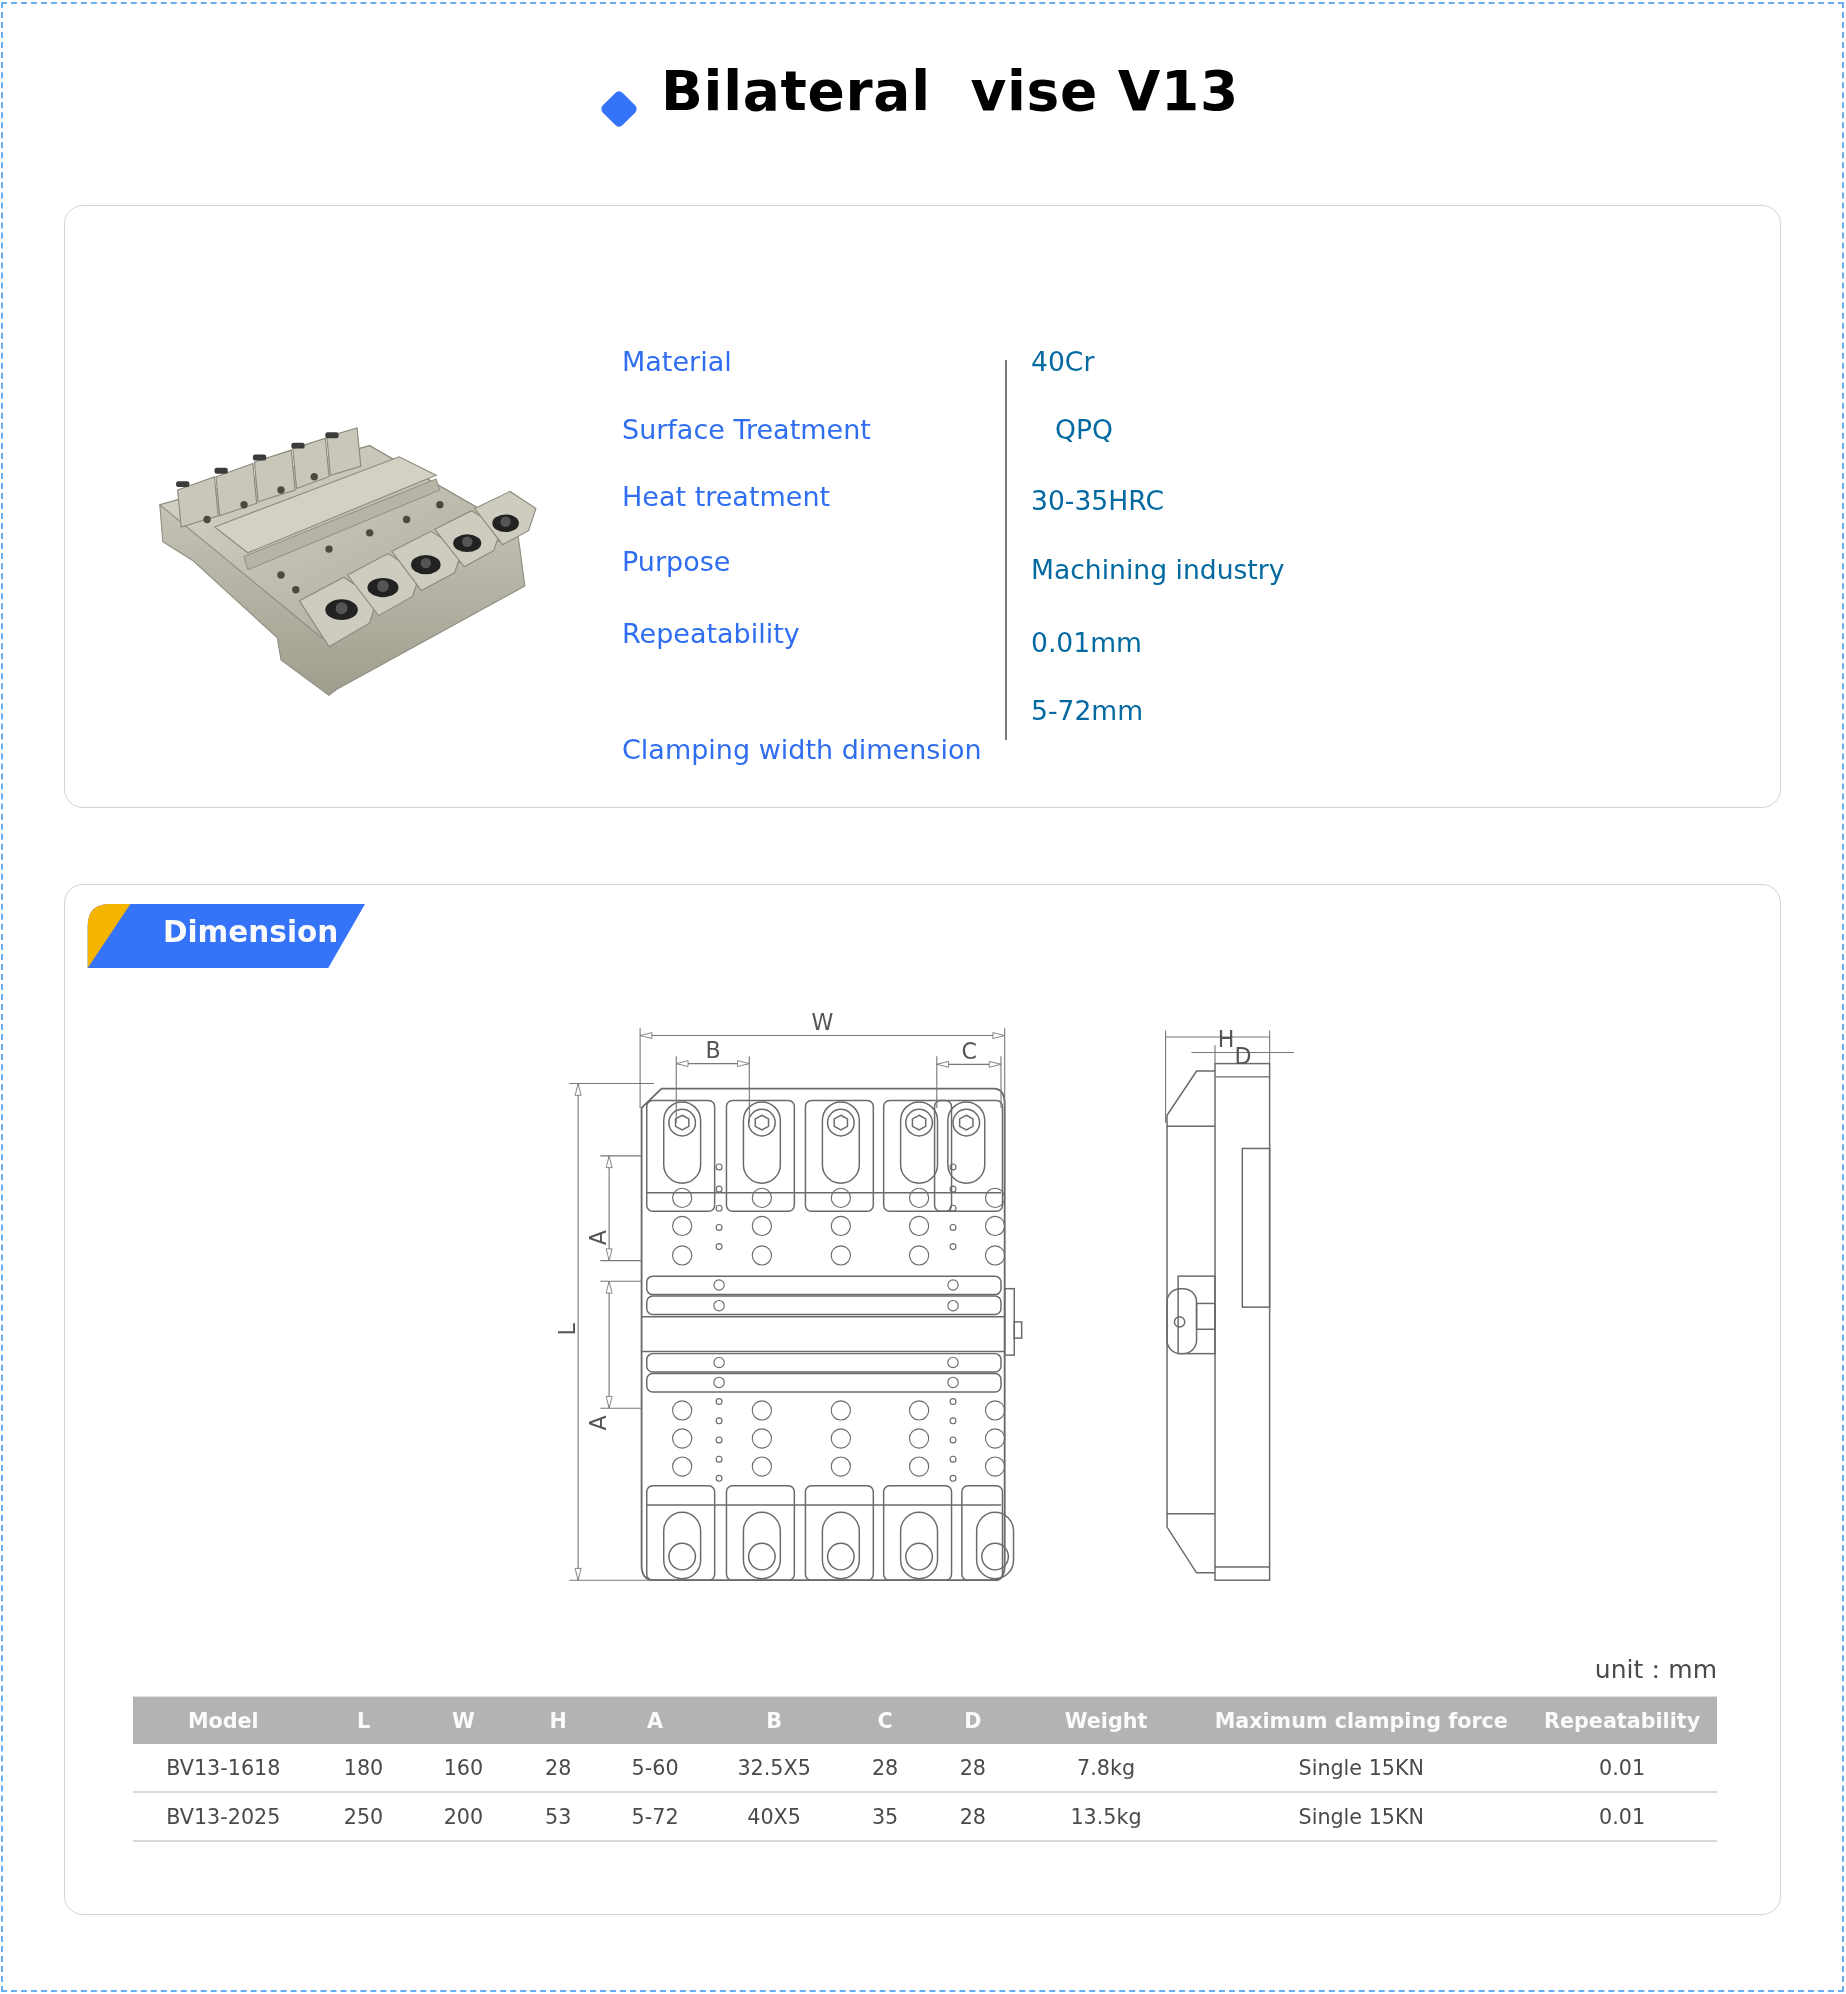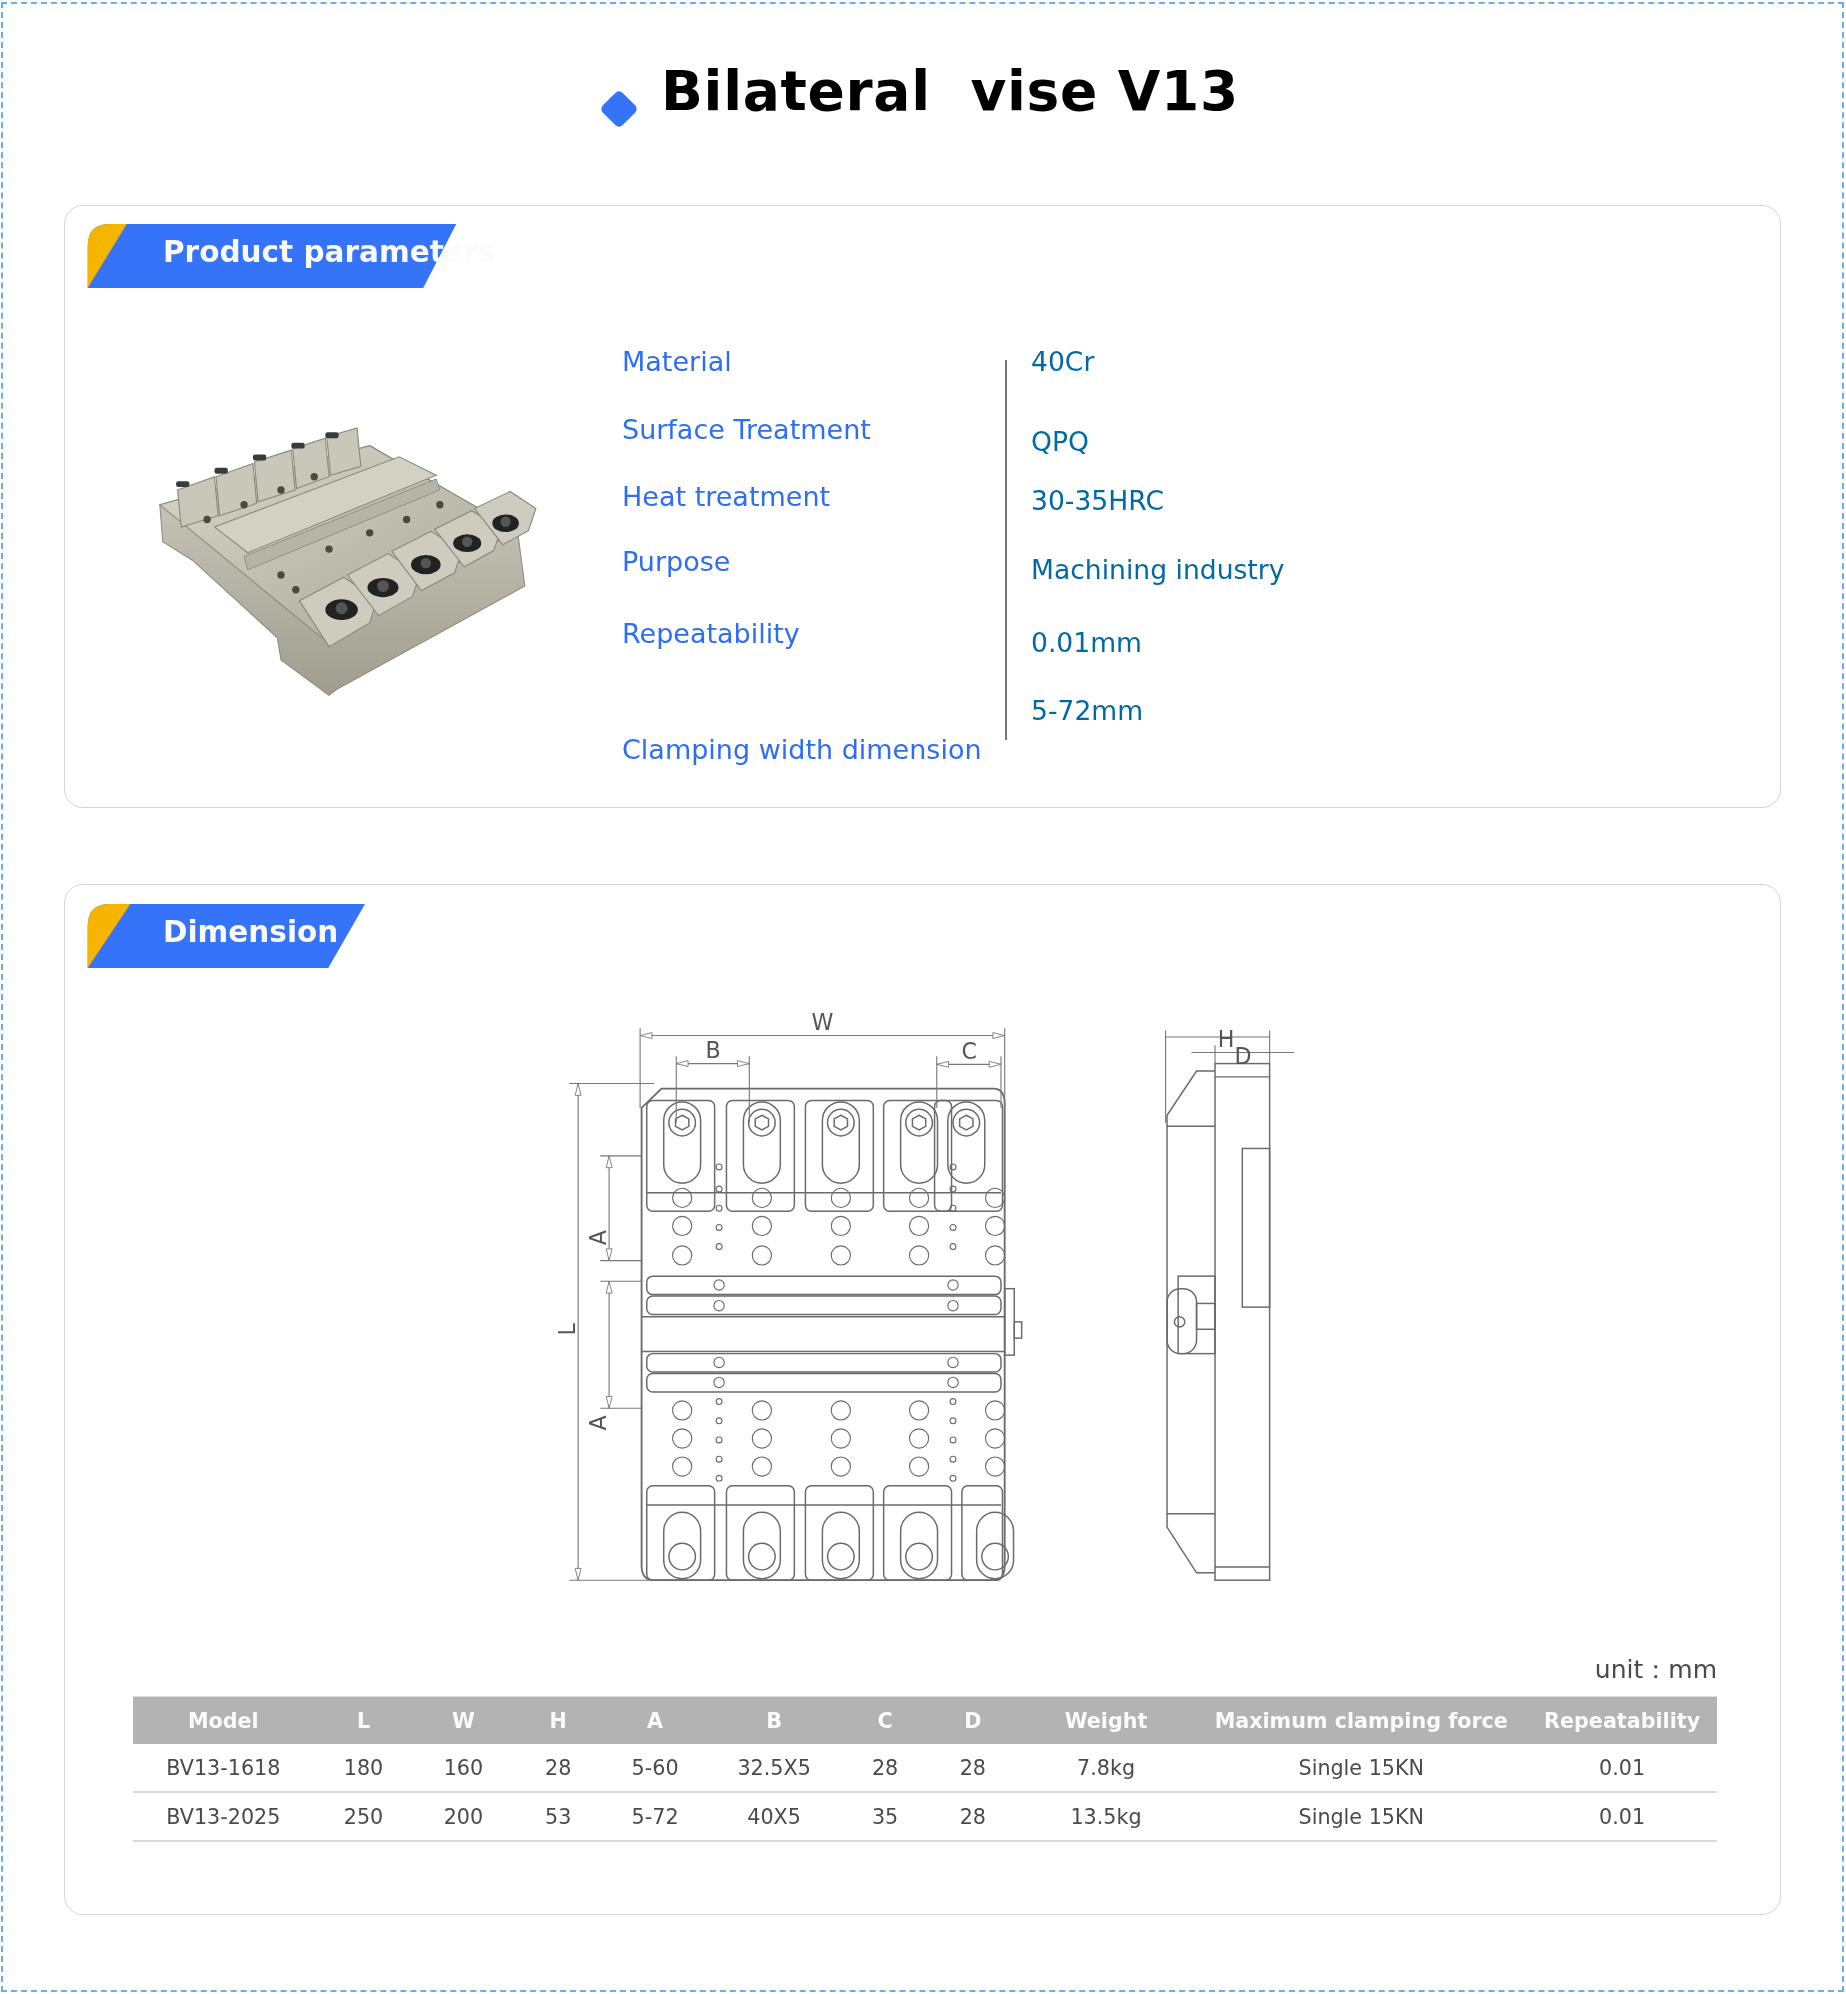--- a/index.html
+++ b/index.html
@@ -33,27 +33,20 @@
 <div class="frame"></div>
 
 <div class="title">
   <div class="title-inner">
     <span class="diamond"></span>
     <span class="title-text">Bilateral  vise V13</span>
   </div>
 </div>
 
 <div class="card card1">
-  <div class="tab" style="top:17.7px;width:384px;">
-    <svg width="384" height="64" viewBox="0 0 520 87">
-      <path d="M0 30 Q0 0 30 0 L501 0 L456 87 L0 87 Z" fill="#3574f9"></path>
-      <path d="M0 30 Q0 0 30 0 L53 0 L0 87 Z" fill="#f5b400"></path>
-    </svg>
-    <span class="tab-label">Product parameters</span>
-  </div>
 
   <svg class="product-img" viewBox="0 0 540 380">
     <defs>
       <linearGradient id="metal" x1="0" y1="0" x2="1" y2="1">
         <stop offset="0" stop-color="#d9d8cc"></stop>
         <stop offset="0.5" stop-color="#bfbeb0"></stop>
         <stop offset="1" stop-color="#a8a797"></stop>
       </linearGradient>
       <linearGradient id="metal2" x1="0" y1="0" x2="0" y2="1">
         <stop offset="0" stop-color="#cfcec2"></stop>
@@ -116,21 +109,21 @@
       <circle cx="180" cy="100" r="5"></circle>
         <circle cx="225" cy="82" r="5"></circle>
     </g>
   </svg>
 
   <div class="params">
     <span class="plabel" style="top:140px;">Material</span>
     <span class="pvalue" style="top:140px;">40Cr</span>
 
     <span class="plabel" style="top:208px;">Surface Treatment</span>
-    <span class="pvalue" style="top:220px;">QPQ</span>
+    <span class="pvalue" style="top:208px;margin-left:24px;">QPQ</span>
 
     <span class="plabel" style="top:275px;">Heat treatment</span>
     <span class="pvalue" style="top:279px;">30-35HRC</span>
 
     <span class="plabel" style="top:340px;">Purpose</span>
     <span class="pvalue" style="top:348px;">Machining industry</span>
 
     <span class="plabel" style="top:412px;">Repeatability</span>
     <span class="pvalue" style="top:421px;">0.01mm</span>
 

